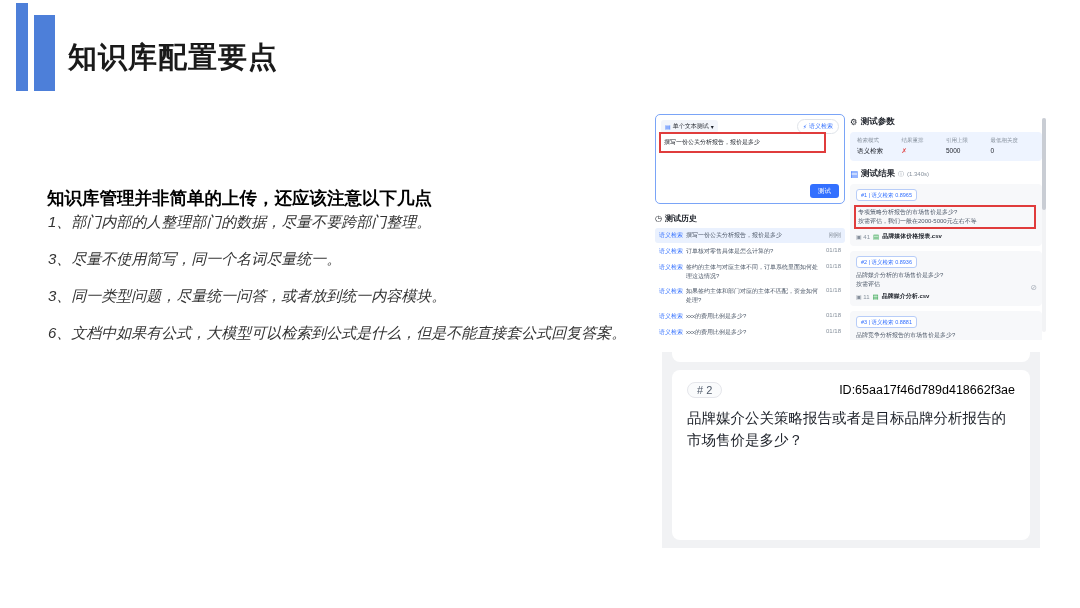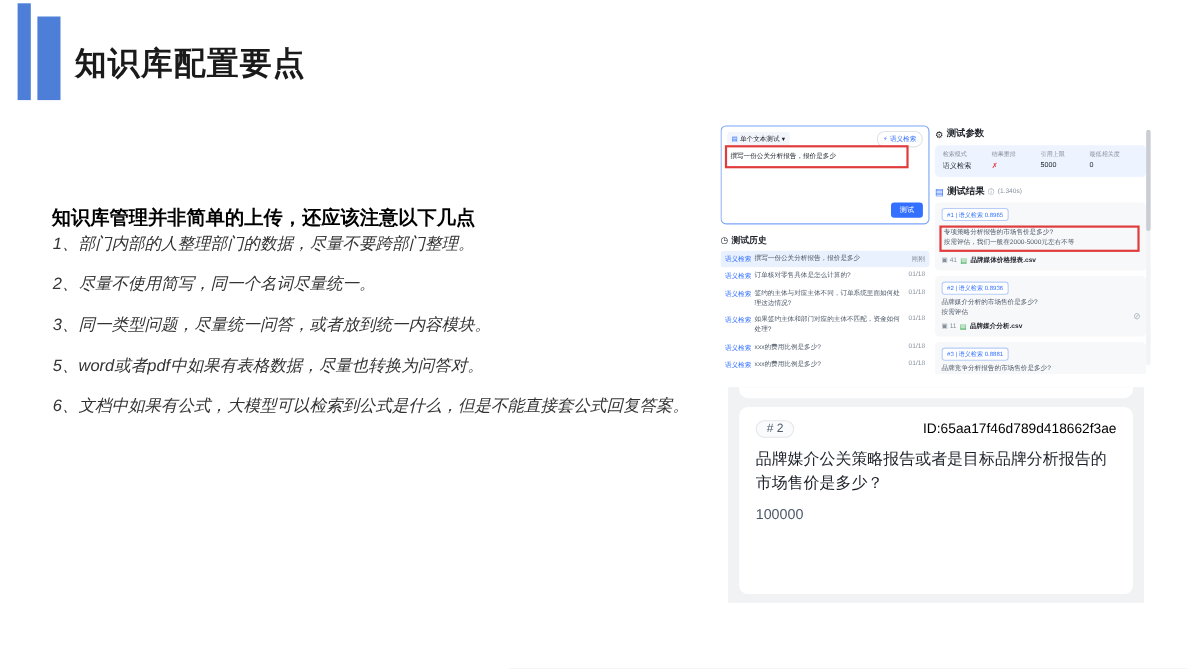--- a/index.html
+++ b/index.html
@@ -71,23 +71,22 @@
 
 <div class="slide">
 
   <div class="bar1"></div>
   <div class="bar2"></div>
   <div class="title">知识库配置要点</div>
 
   <div class="subtitle">知识库管理并非简单的上传，还应该注意以下几点</div>
   <div class="points">
     <div>1、部门内部的人整理部门的数据，尽量不要跨部门整理。</div>
-    <div>2、尽量不使用简写，同一个名词尽量统一。</div>
+    <div>3、尽量不使用简写，同一个名词尽量统一。</div>
     <div>3、同一类型问题，尽量统一问答，或者放到统一内容模块。</div>
-    <div>5、word或者pdf中如果有表格数据，尽量也转换为问答对。</div>
     <div>6、文档中如果有公式，大模型可以检索到公式是什么，但是不能直接套公式回复答案。</div>
   </div>
 
   <div class="shot-test">
 
     <div class="st-left">
       <div class="input-card">
         <div class="ic-top">
           <span class="chip">
             <span class="doc">▤</span>
@@ -214,18 +213,17 @@
   </div>
 
   <div class="shot-detail">
     <div class="sd-partial"></div>
     <div class="sd-card">
       <div class="sd-top">
         <span class="sd-badge"># 2</span>
         <span class="sd-id">ID:65aa17f46d789d418662f3ae</span>
       </div>
       <div class="sd-q">品牌媒介公关策略报告或者是目标品牌分析报告的市场售价是多少？</div>
-      <div class="sd-a">100000</div>
     </div>
   </div>
 
 
 </div>
 
 </body></html>

